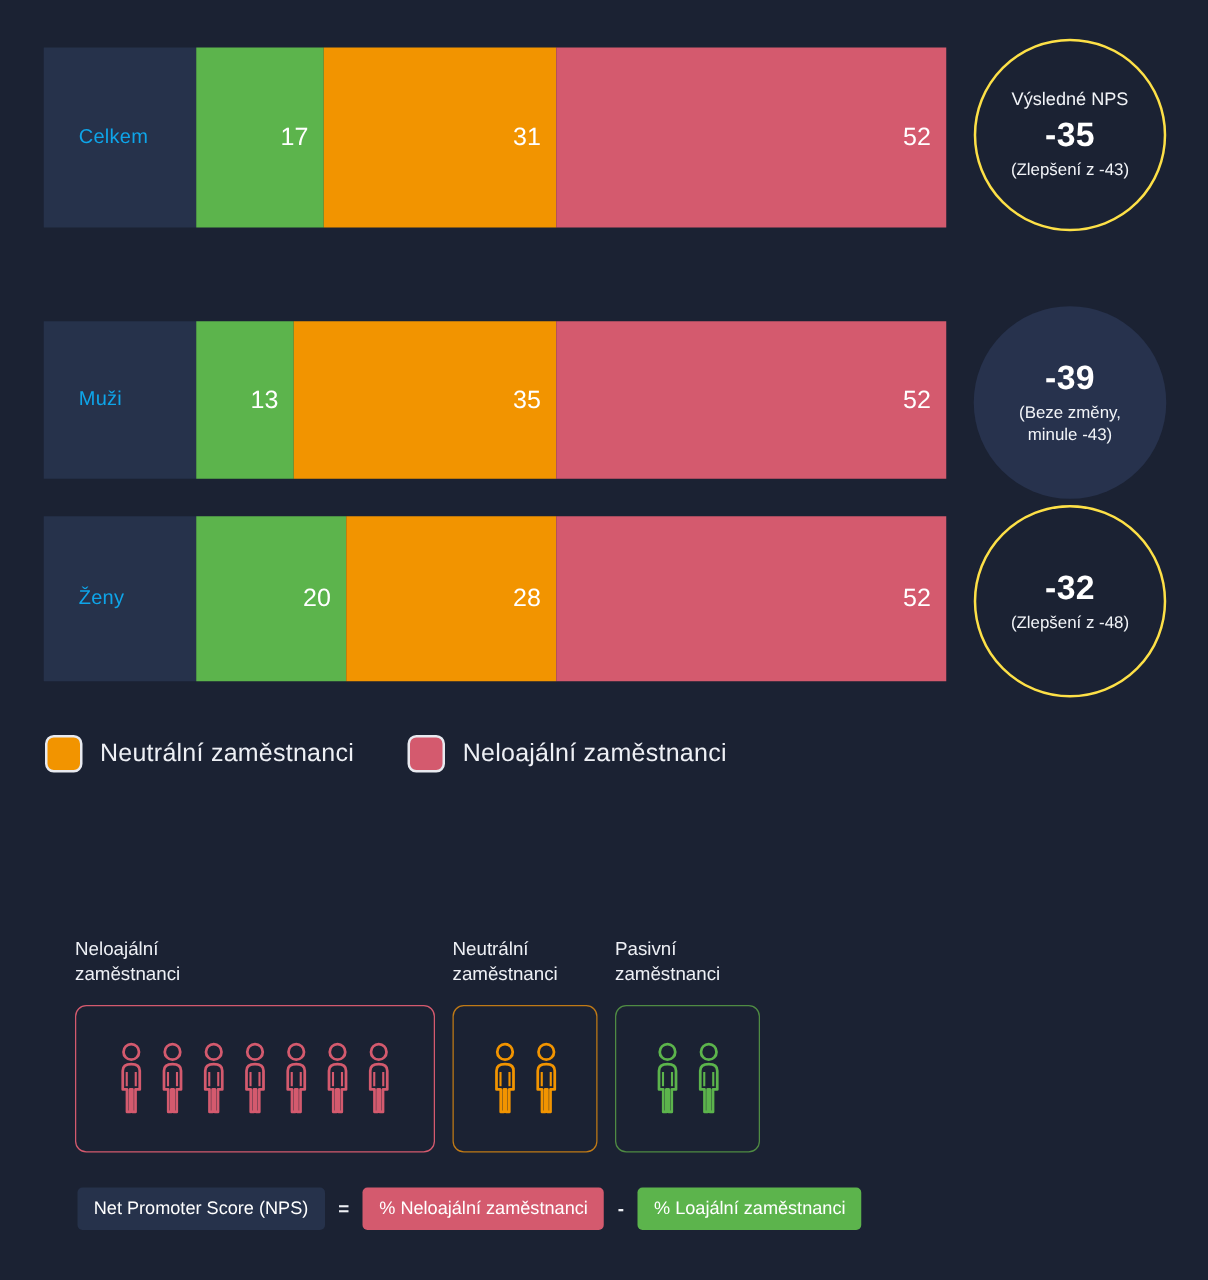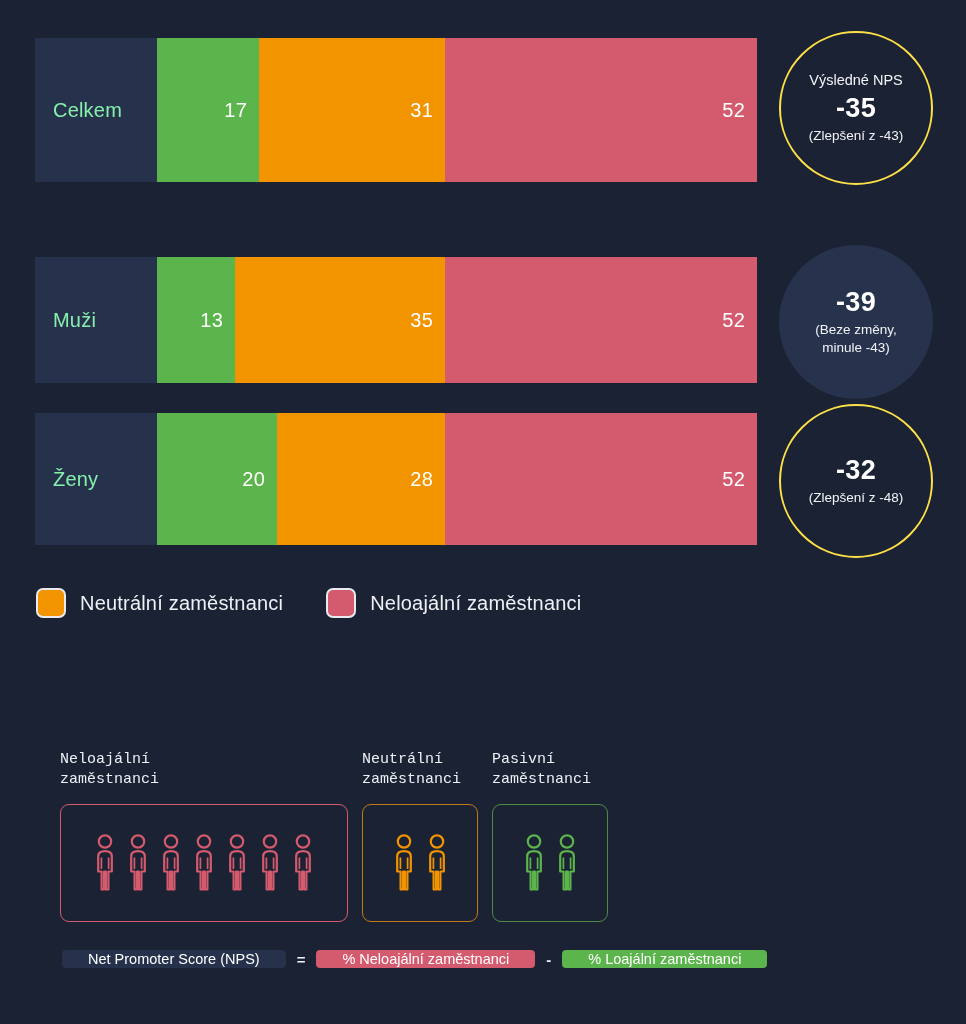--- a/index.html
+++ b/index.html
@@ -27,25 +27,25 @@
     display: flex;
     height: 144px;
     width: 722px;
   }
   #row-0 { top: 38px; }
   #row-1 { top: 257px; height: 126px; }
   #row-2 { top: 413px; height: 132px; }
 
   .bar-label {
     background: #26324b;
-    color: #86efac;
-    display: flex;
-    align-items: center;
-    padding-left: 18px;
-    font-size: 20px;
+    color: #0ea5e9;
+    display: flex;
+    align-items: center;
+    padding-left: 28px;
+    font-size: 16px;
     letter-spacing: .2px;
     flex: 0 0 122px;
   }
 
   .seg {
     display: flex;
     align-items: center;
     justify-content: flex-end;
     padding-right: 12px;
     color: #ffffff;
@@ -138,21 +138,20 @@
     align-items: flex-end;
   }
   .group { margin-right: 14px; }
   .group-title {
     font-size: 15px;
     line-height: 1.35;
     color: #eef0f5;
     margin-bottom: 13px;
     white-space: pre-line;
     min-height: 41px;
-    font-family: Liberation Mono, monospace;
   }
   .group-box {
     border: 1.5px solid;
     border-radius: 9px;
     height: 118px;
     display: flex;
     align-items: center;
     justify-content: center;
     gap: 9px;
     padding: 0 18px;
@@ -165,25 +164,25 @@
 
   
   .formula {
     position: absolute;
     left: 62px;
     top: 950px;
     display: flex;
     align-items: center;
   }
   .chip {
-    height: 18px;
+    height: 34px;
     display: flex;
     align-items: center;
     justify-content: center;
-    padding: 0 26px;
+    padding: 0 13px;
     border-radius: 4px;
     font-size: 14.5px;
     color: #ffffff;
     white-space: nowrap;
     text-align: right;
   }
   .chip.nps      { background: #26324b; }
   .chip.disloyal { background: #d45a6e; }
   .chip.loyal    { background: #5cb44c; }
   .op {

